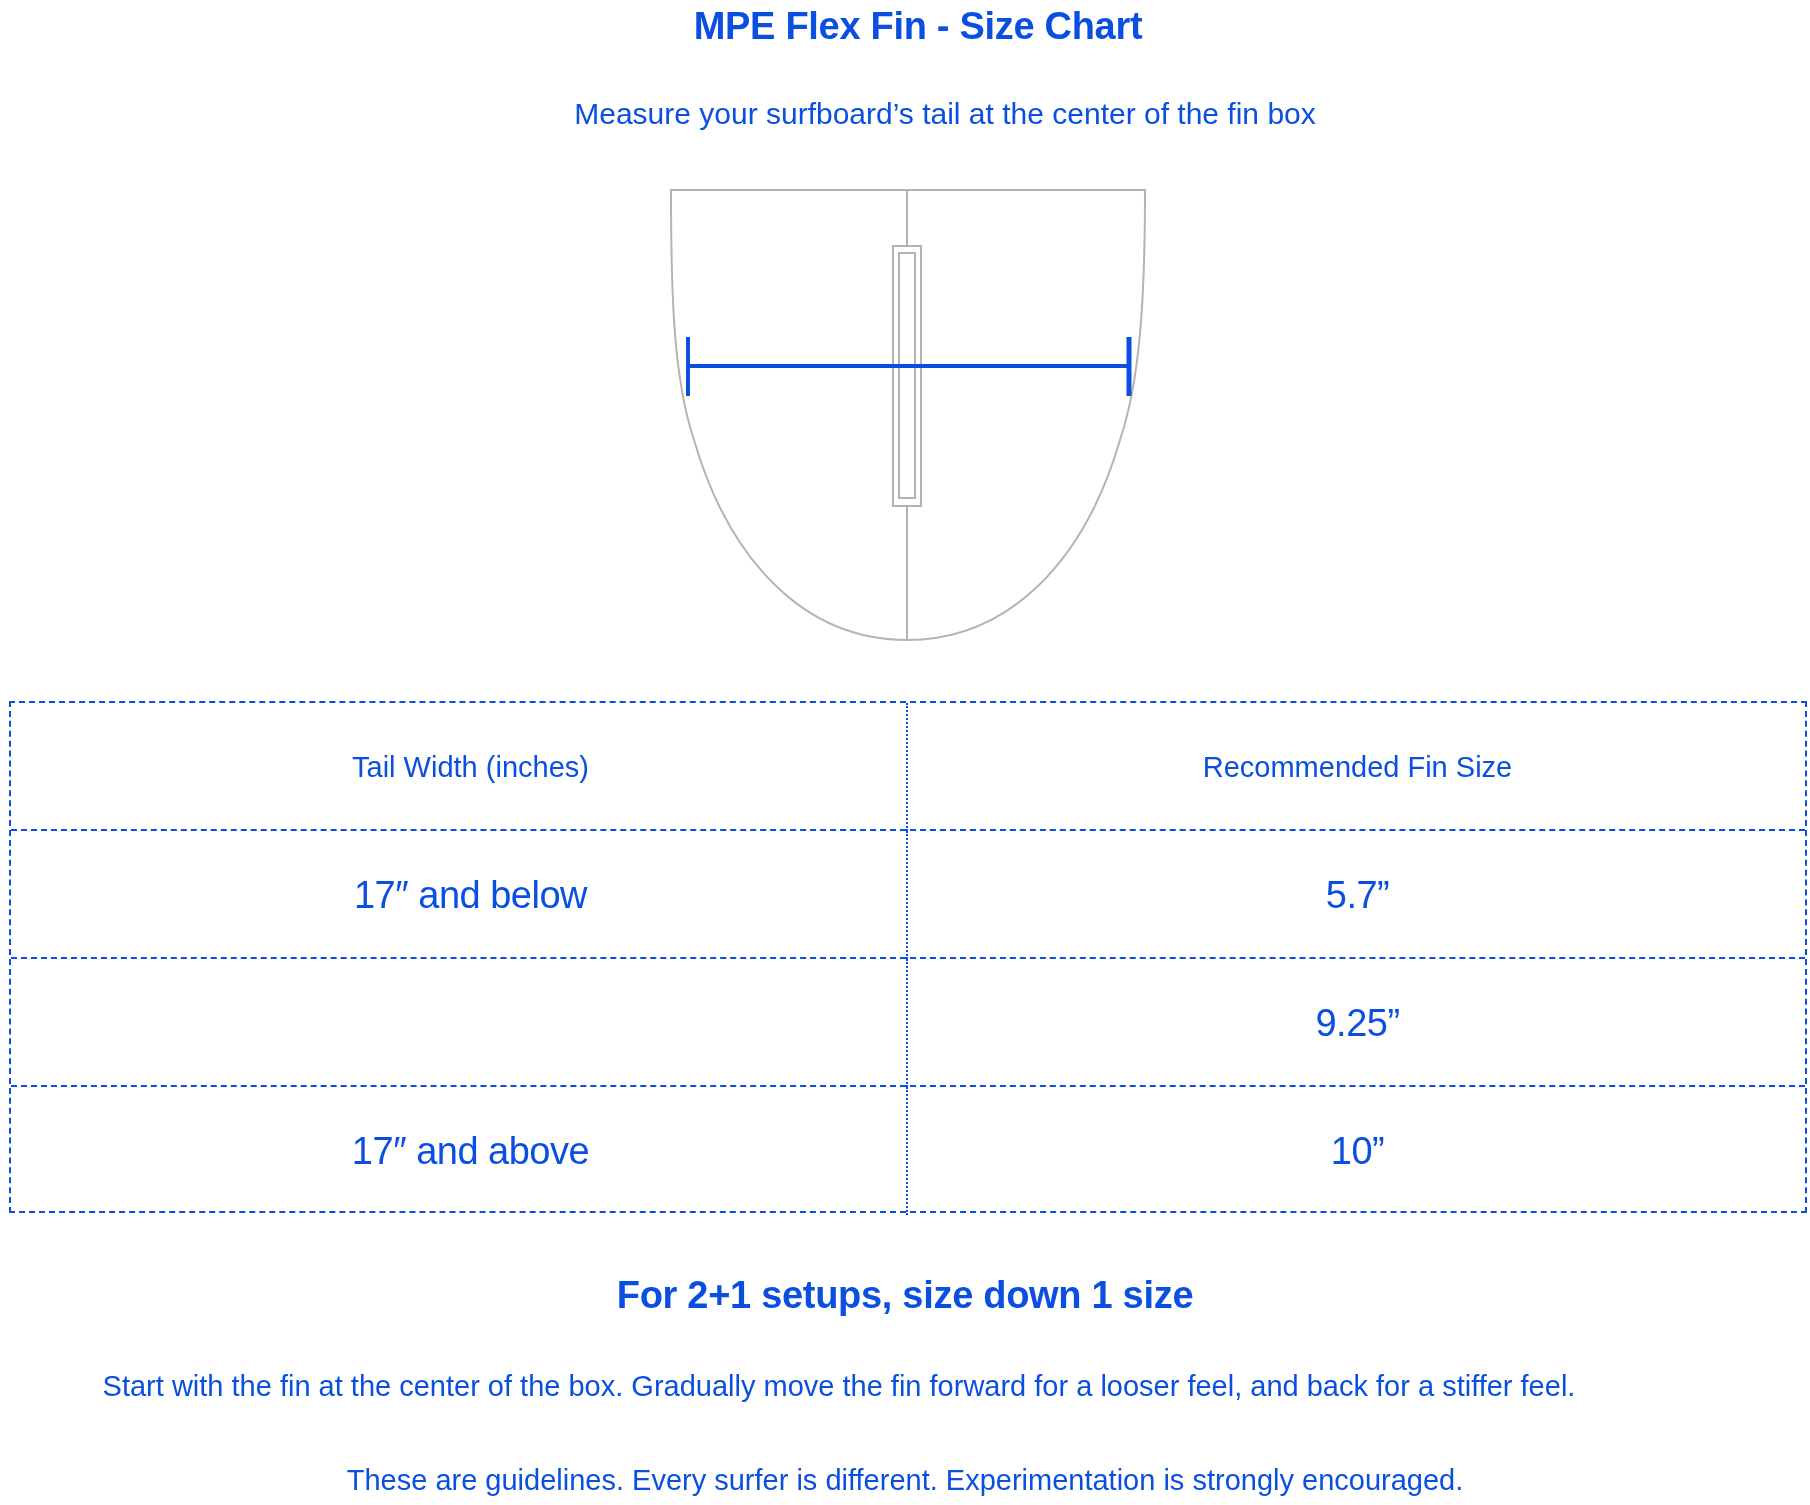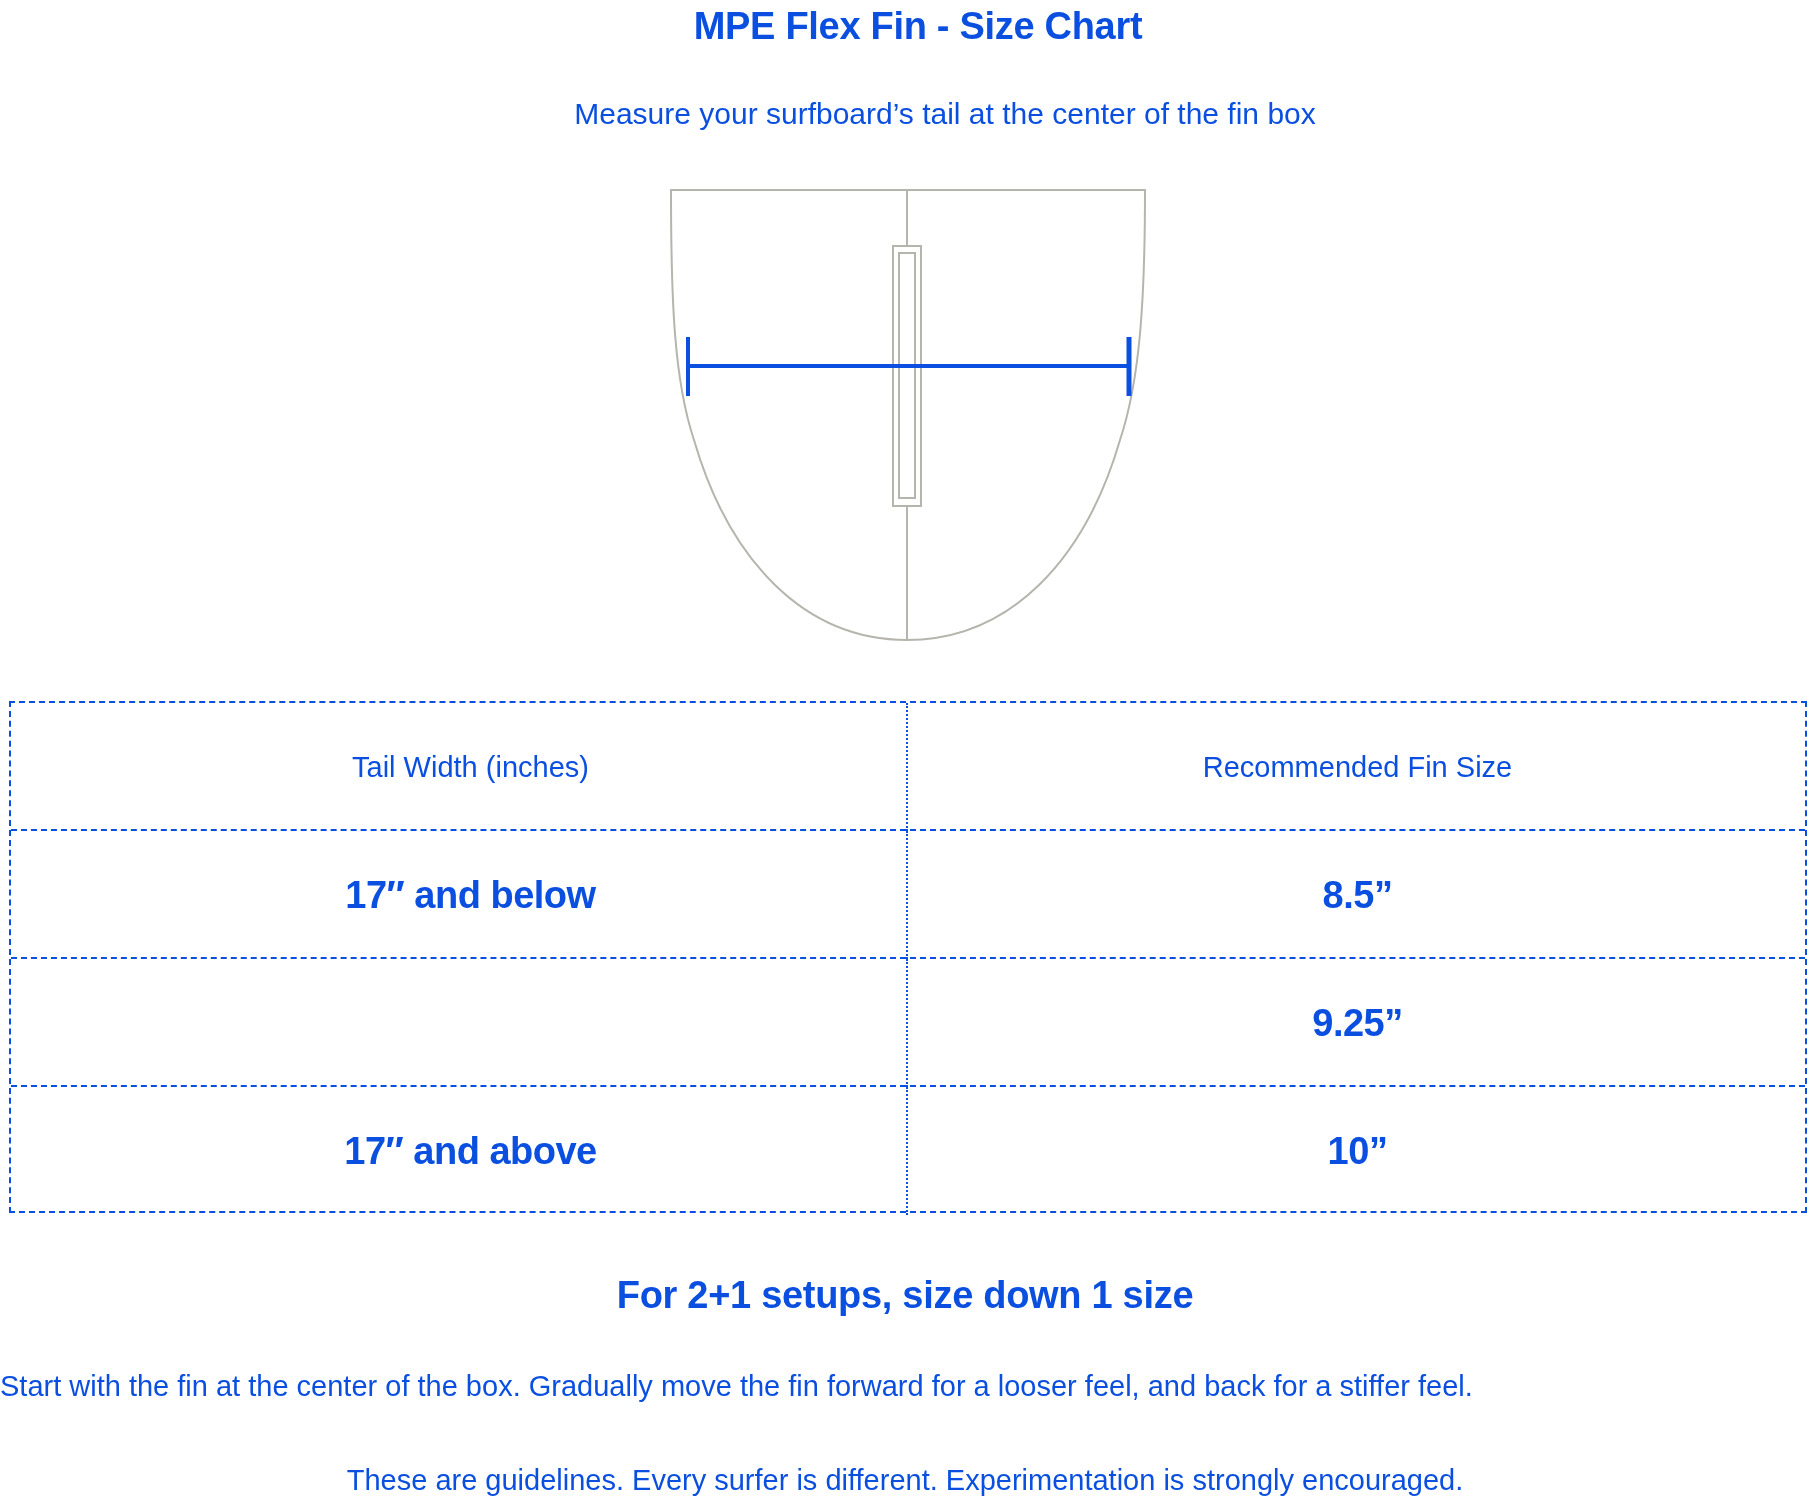--- a/index.html
+++ b/index.html
@@ -10,23 +10,23 @@
   .subtitle { left: 0; width: 1810px; top: 94px; text-align: center; font-size: 30px; line-height: 40px; margin-left: 40px; }
   .board { left: 640px; top: 180px; width: 540px; height: 490px; }
   .table { left: 9px; top: 701px; width: 1798px; height: 512px; border: 2px dashed #0a4fe0; box-sizing: border-box; }
   .row { position: absolute; left: 0; width: 100%; height: 128px; box-sizing: border-box; }
   .row + .row { }
   .row.sep { border-top: 2px dashed #0a4fe0; }
   .cell { position: absolute; top: 0; height: 128px; display: flex; align-items: center; justify-content: center; }
   .cell.left { left: 12px; width: 895px; }
   .cell.right { left: 895px; width: 901px; border-left: 2px dotted #0a4fe0; box-sizing: border-box; }
   .hdr { font-size: 29px; }
-  .val { font-size: 38px; font-weight: bold; letter-spacing: -0.5px; text-align: right; }
+  .val { font-size: 38px; font-weight: normal; letter-spacing: -0.5px; text-align: right; }
   .note-head { left: 0; width: 1810px; top: 1270px; text-align: center; font-weight: bold; font-size: 38px; line-height: 50px; letter-spacing: -0.3px; }
-  .note-1 { left: 0; width: 1654px; top: 1367px; text-align: left; font-size: 29px; line-height: 38px; }
+  .note-1 { left: 0; width: 1654px; top: 1367px; text-align: center; font-size: 29px; line-height: 38px; padding-left: 12px; }
   .note-2 { left: 0; width: 1810px; top: 1461px; text-align: center; font-size: 29px; line-height: 38px; }
 </style>
 </head>
 <body>
 
 <div class="abs title">MPE Flex Fin - Size Chart</div>
 <div class="abs subtitle">Measure your surfboard’s tail at the center of the fin box</div>
 
 <div class="abs board">
   <svg width="540" height="490" viewBox="640 180 540 490" xmlns="http://www.w3.org/2000/svg">
@@ -45,21 +45,21 @@
   </svg>
 </div>
 
 <div class="abs table">
   <div class="row" style="top:0">
     <div class="cell left hdr">Tail Width (inches)</div>
     <div class="cell right hdr">Recommended Fin Size</div>
   </div>
   <div class="row sep" style="top:126px">
     <div class="cell left val">17″ and below</div>
-    <div class="cell right val">8.5”</div>
+    <div class="cell right val">5.7”</div>
   </div>
   <div class="row sep" style="top:254px">
     <div class="cell right val">9.25”</div>
   </div>
   <div class="row sep" style="top:382px">
     <div class="cell left val">17″ and above</div>
     <div class="cell right val">10”</div>
   </div>
 </div>
 

